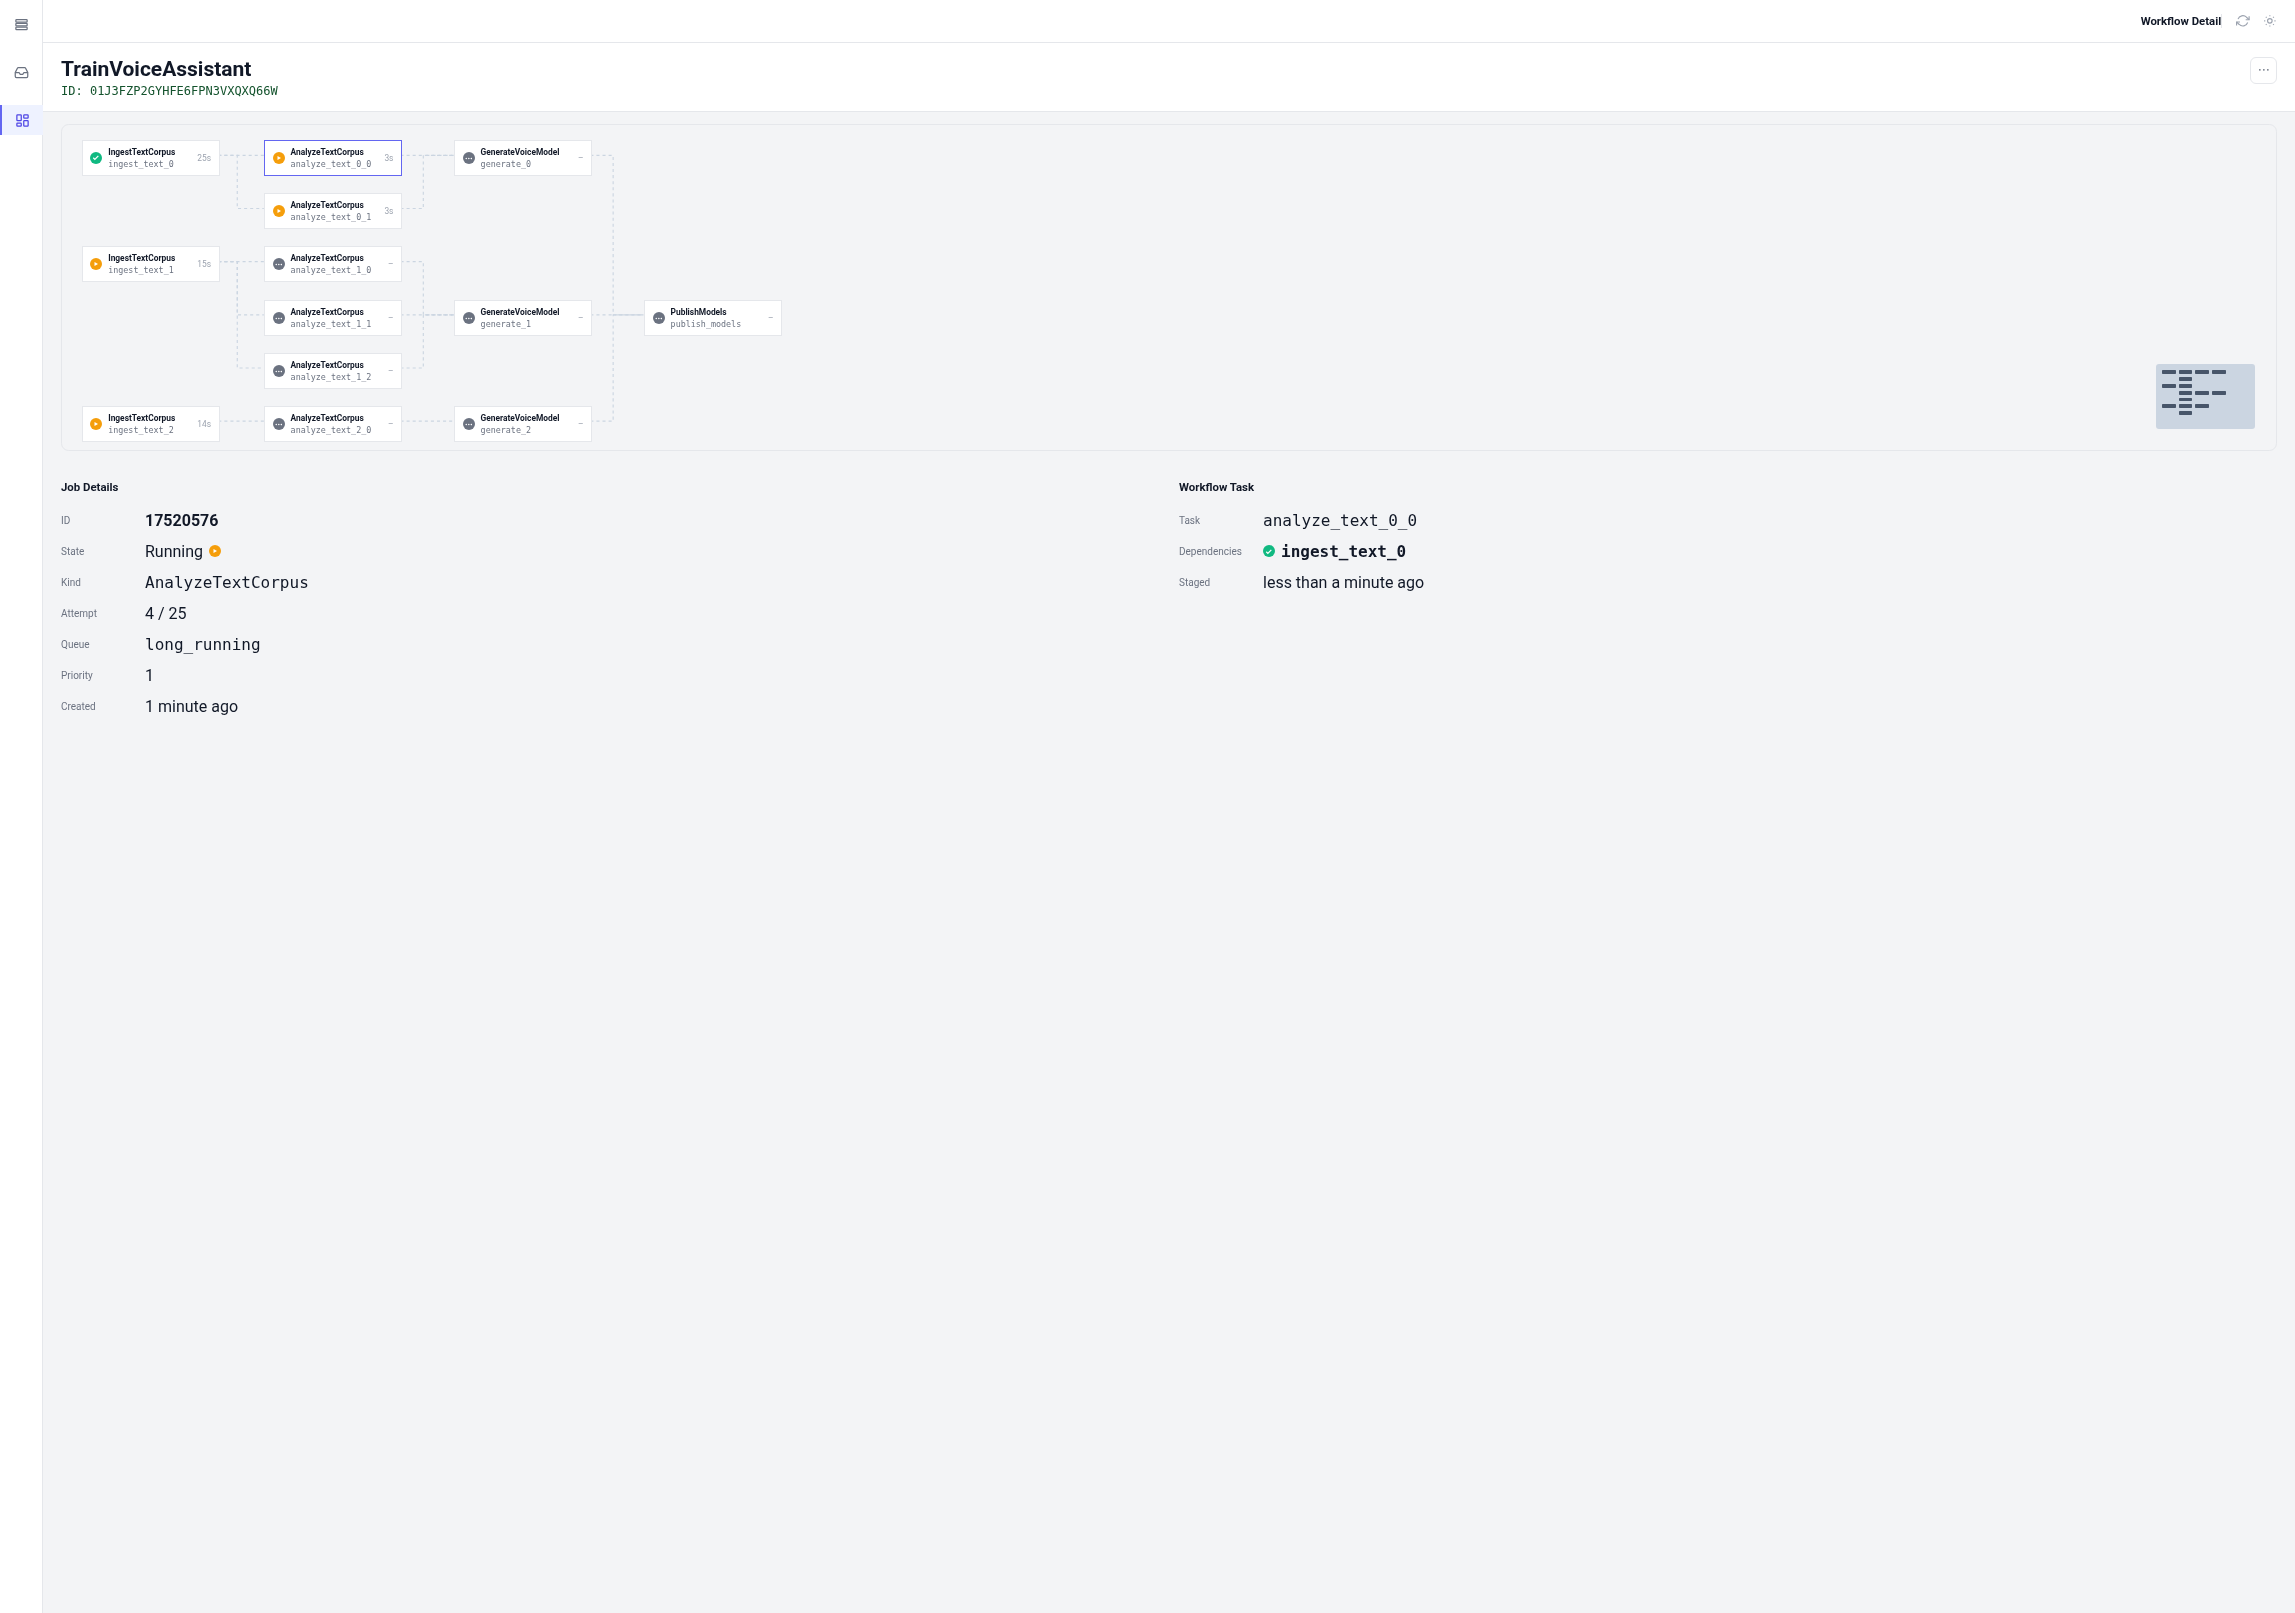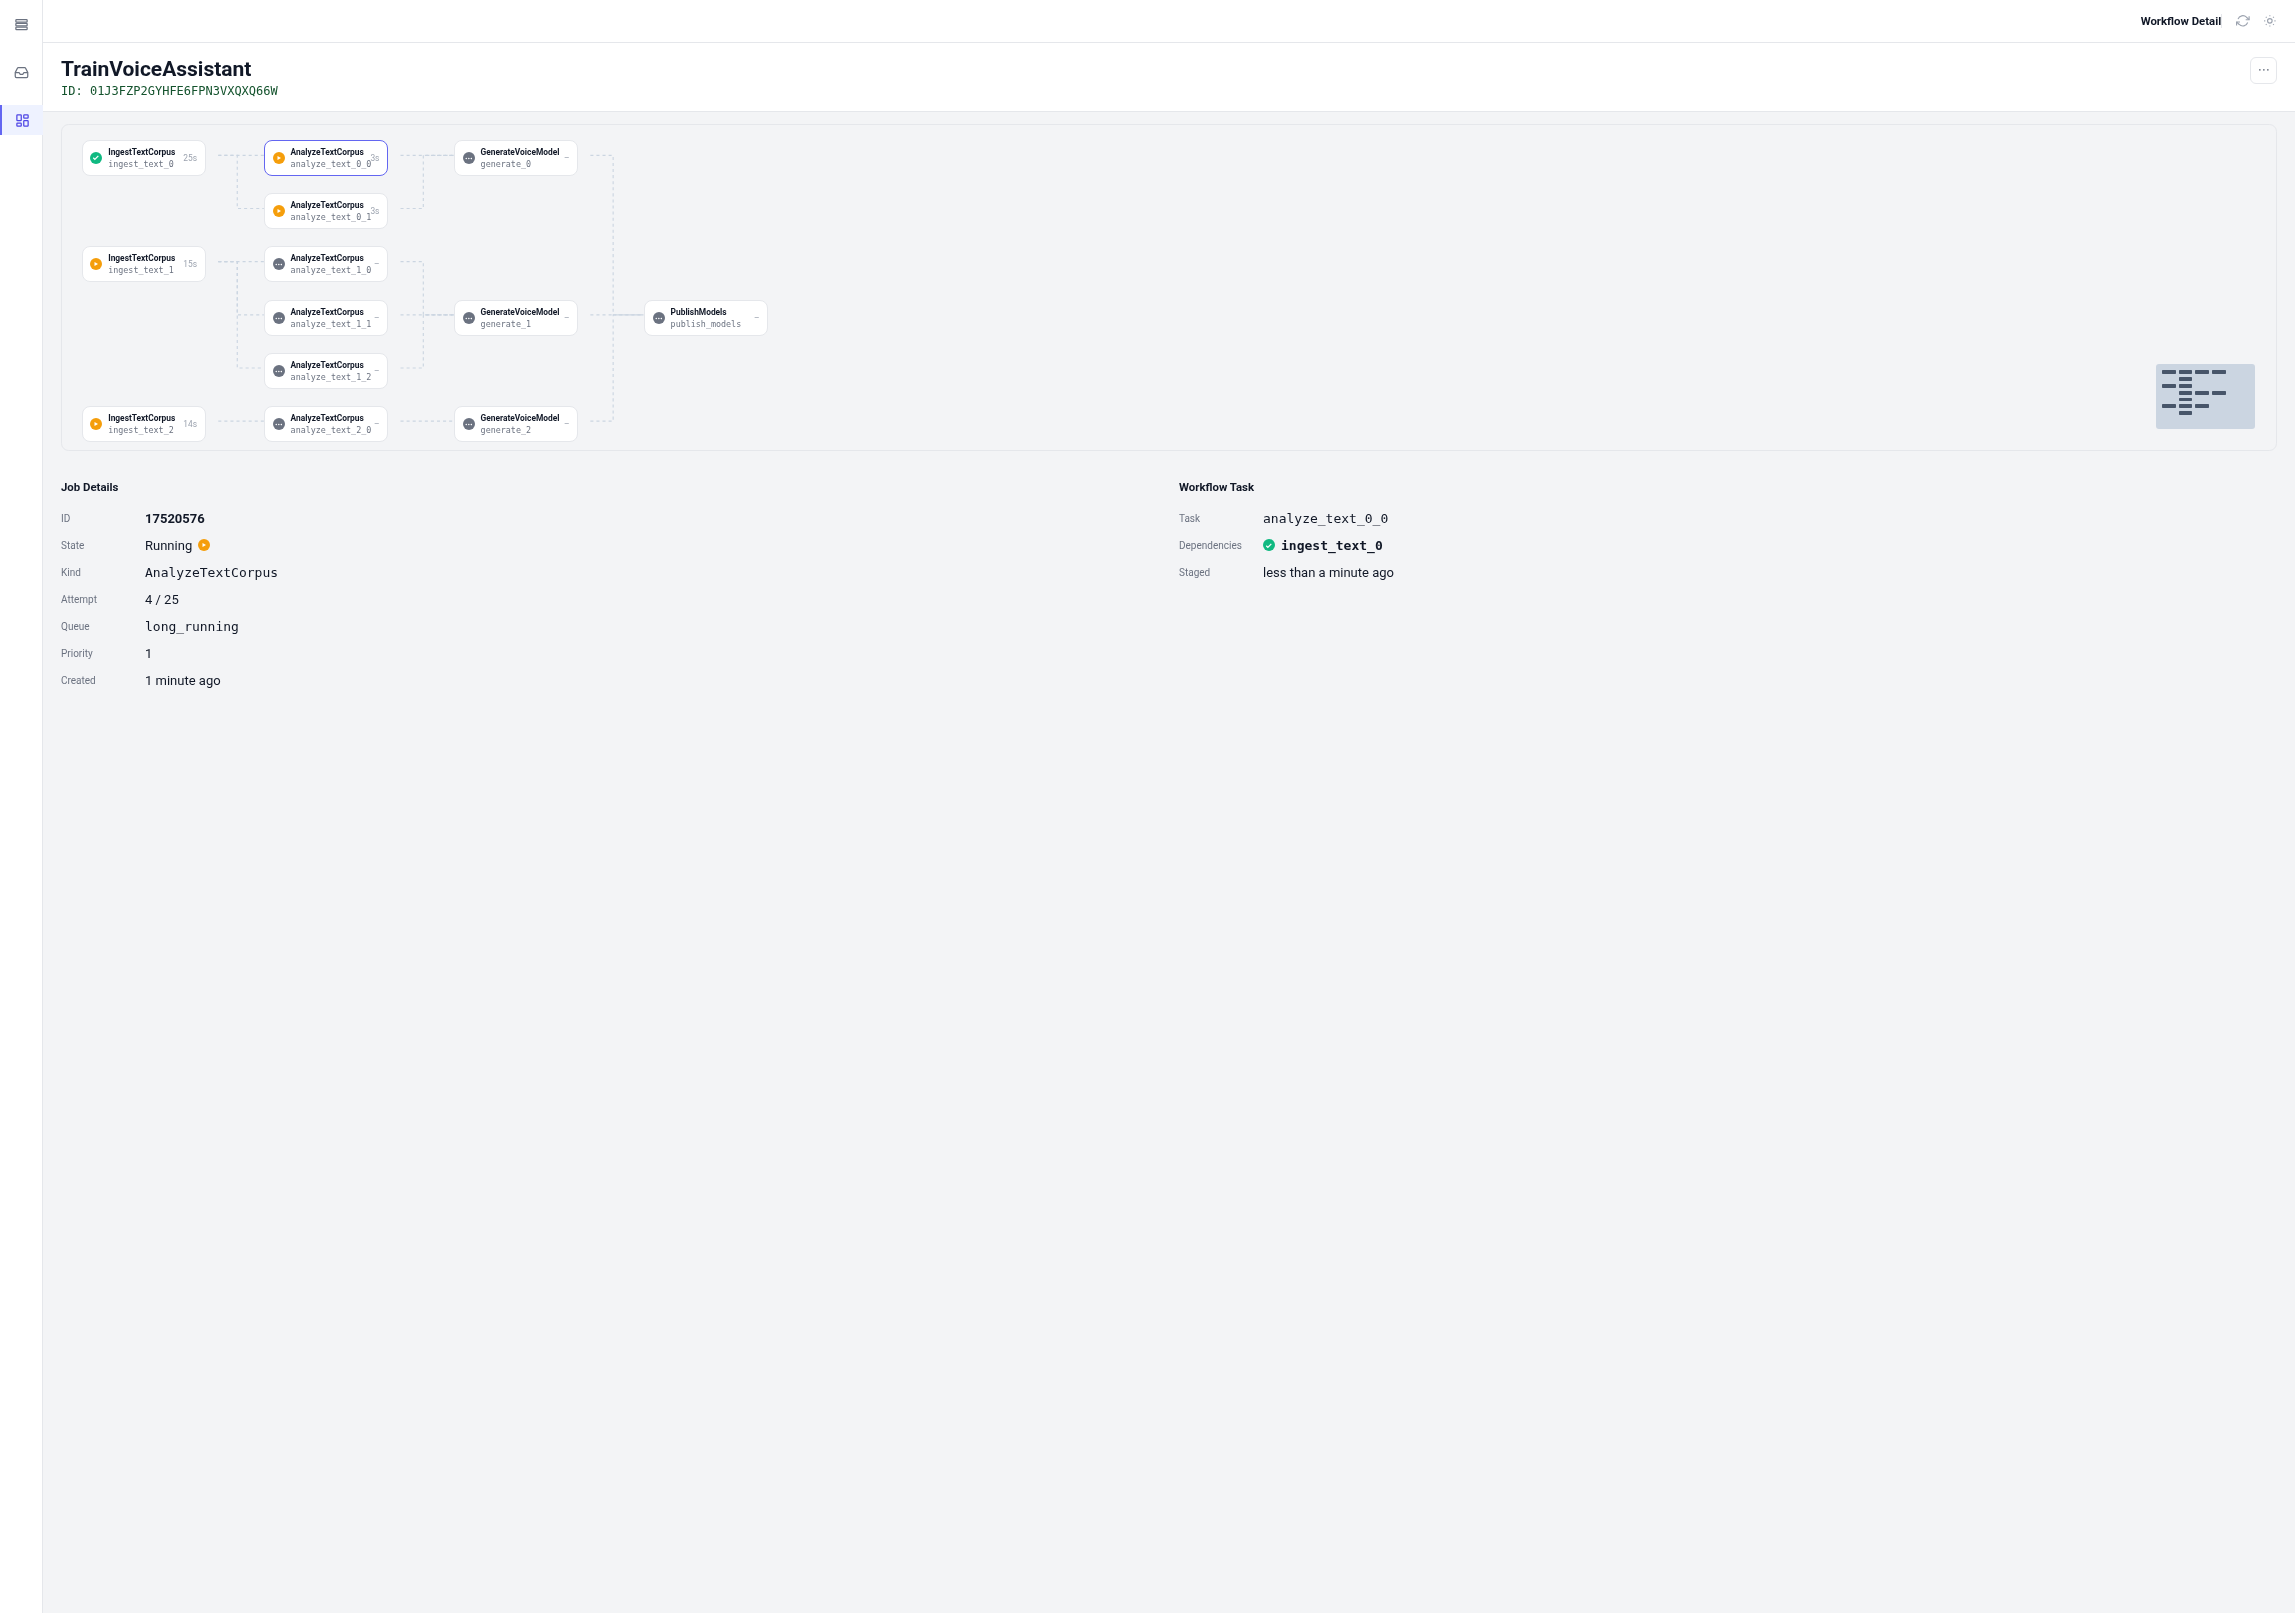--- a/index.html
+++ b/index.html
@@ -65,23 +65,23 @@
   margin-top: 12px;
   position: relative;
   height: 327px;
   overflow: hidden;
 }
 .graph { position: relative; width: 100%; height: 100%; }
 .node {
   position: absolute;
   background: #fff;
   border: 0.8px solid #e5e7eb;
-  border-radius: 8px;
+  border-radius: 0;
   padding: 6px 7.6px;
-  width: 124px;
+  width: 138px;
   display: flex; align-items: center; gap: 6px;
   font-size: 9px;
   cursor: pointer;
 }
 .node.selected { border: 1.5px solid #6366f1; }
 .node .status-icon {
   width: 12px; height: 12px; border-radius: 50%;
   display: flex; align-items: center; justify-content: center;
   flex-shrink: 0;
 }
@@ -100,21 +100,21 @@
 }
 .minimap .mrow { display: flex; gap: 3px; margin-bottom: 3px; }
 .minimap .mbox { height: 3.8px; background: #475569; border-radius: 0.8px; }
 .details {
   display: flex; gap: 20px; margin-top: 29px;
 }
 .details-col { flex: 1; }
 .details-title { font-weight: 700; font-size: 11.4px; margin-bottom: 10.6px; }
 .kv { display: flex; padding: 6px 0; align-items: center; }
 .kv .k { width: 84px; color: #6b7280; font-size: 10px; }
-.kv .v { font-size: 13px; display: flex; align-items: center; gap: 6px; }
+.kv .v { font-size: 16px; display: flex; align-items: center; gap: 6px; }
 .kv .v.bold { font-weight: 700; }
 .kv .v.mono { font-family: ui-monospace, SFMono-Regular, Menlo, monospace; }
 .status-dot-sm { width: 12px; height: 12px; border-radius: 50%; display: inline-flex; align-items: center; justify-content: center; }
 svg.edges { position: absolute; top: 0; left: 0; width: 100%; height: 100%; pointer-events: none; }
 </style>
 </head>
 <body>
 
 <div class="app">
   <nav class="sidebar">

